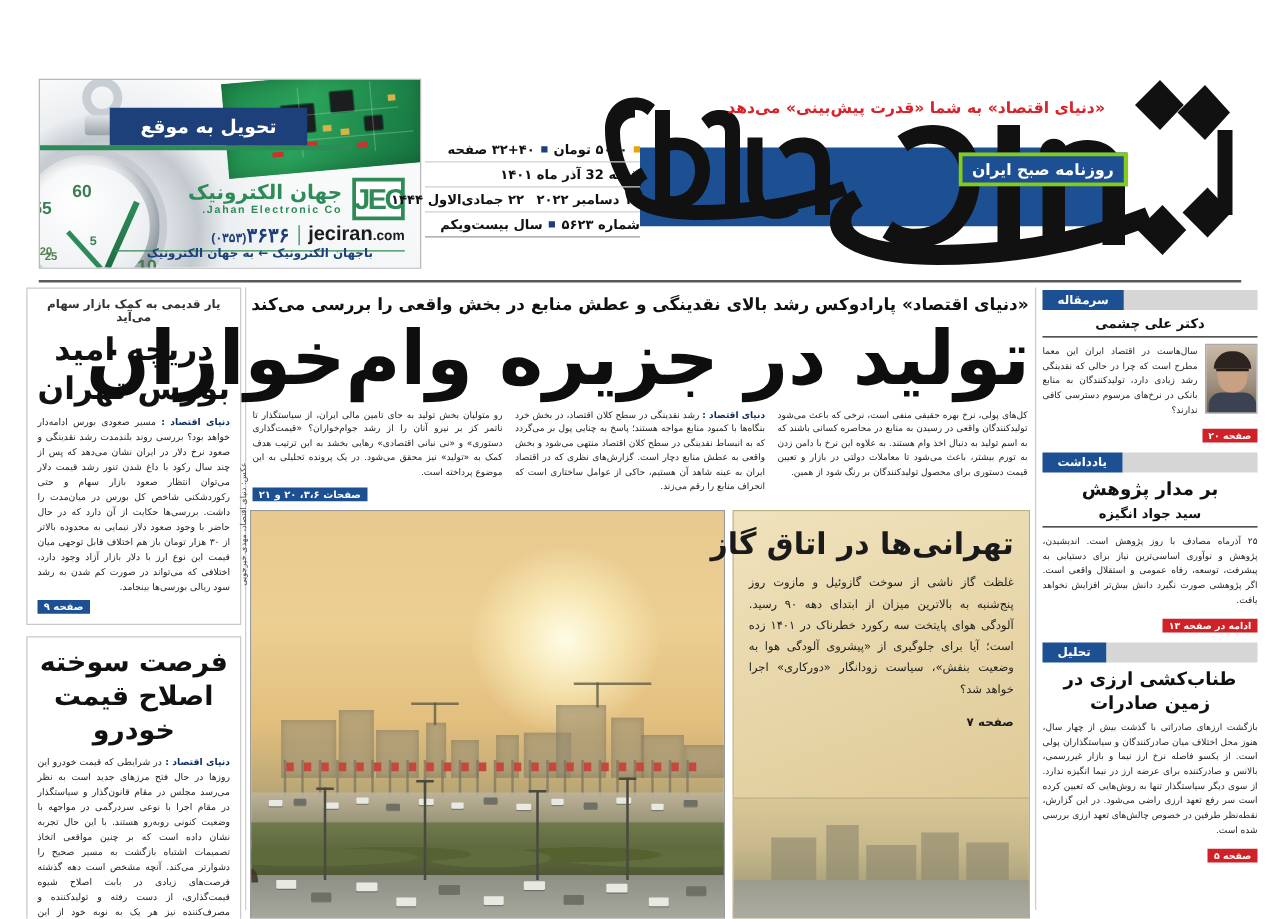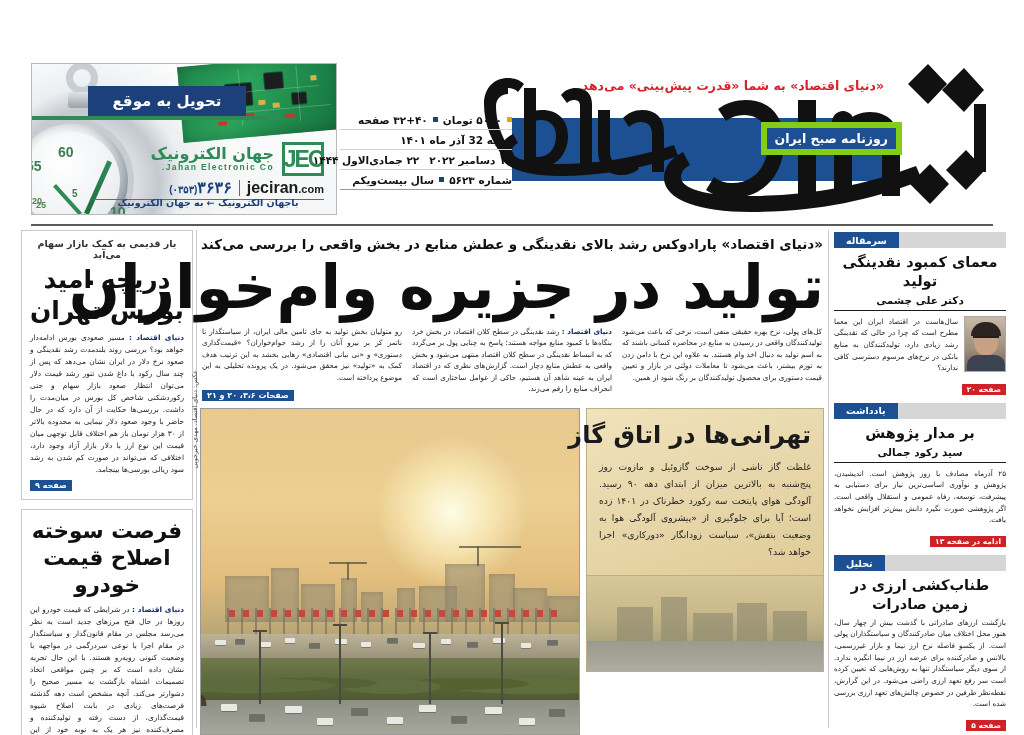--- a/index.html
+++ b/index.html
@@ -113,21 +113,21 @@
   .bul { width:5px; height:5px; display:inline-block; }
   .bul.y { background:#e8a400; }
   .bul.b { background:#1d3f7a; }
 
   .mast-band {
     position:absolute; left:512px; top:118px; width:372px; height:63px; background:#1d4f93;
   }
   .mast-sub {
     position:absolute; right:122px; top:122px;
     background:#1d4f93; color:#fff; font-size:12.5px; font-weight:700;
-    padding:3px 8px; border:6px solid #84cc16; letter-spacing:.3px;
+    padding:3px 8px; border:3px solid #84cc16; letter-spacing:.3px;
   }
   .mast-title {
     position:absolute; right:18px; top:52px; width:560px; height:170px;
     text-align:left; direction:rtl; pointer-events:none;
   }
   .mast-title svg { width:100%; height:100%; }
   .mast-tagline {
     position:absolute; right:140px; top:78px; color:#d8232a; font-size:12.5px; font-weight:700;
     direction:rtl; white-space:nowrap;
   }
@@ -213,21 +213,21 @@
   .lamp { position:absolute; bottom:30px; width:1.5px; background:#4a4a3f; }
   .lamp::after{ content:""; position:absolute; top:0; left:-6px; width:14px; height:2px; background:#4a4a3f; }
   .branch { position:absolute; left:0; bottom:28px; width:60px; height:120px;
     background:radial-gradient(ellipse at 0% 100%, rgba(60,50,35,.85) 0 6%, transparent 7%); }
   .photo-credit {
     position:absolute; left:-9px; top:112px; width:150px;
     transform:rotate(-90deg); transform-origin:left top;
     font-size:6.5px; color:#444; white-space:nowrap; direction:rtl;
   }
   .cap-box {
-    position:absolute; right:0; top:0; width:238px; height:264px;
+    position:absolute; right:0; top:0; width:238px; height:327px;
     background:linear-gradient(160deg,#f0e2bc 0%, #e6d4a6 46%, #d9c28a 100%);
     border:1px solid #bcae86; padding:10px 12px;
   }
   .cap-head {
     text-align:center; font-size:24px; font-weight:700; color:#1a1a1a; line-height:1.2;
     margin:2px 0 8px; letter-spacing:-.6px; direction:rtl; white-space:nowrap;
   }
   .cap-body { font-size:9.2px; line-height:1.85; text-align:justify; color:#1e1e1e; direction:rtl; }
   .cap-page { margin-top:6px; }
   .cap-page .pagetag { background:transparent; color:#1a1a1a; font-size:9.5px; padding:0; font-weight:700;}
@@ -544,40 +544,39 @@
       </div>
     </div>
 
     <div class="col-right">
       <div id="right-blocks">
           <div class="rblock">
             <div class="sec-head">
               <div class="fill"></div>
               <div class="lbl">سرمقاله</div>
             </div>
-            <div class="r-head">معمای کمبود نقدینگی تولید</div>
             <div class="r-author">دکتر علی چشمی</div>
             <div class="r-flow">
               <div class="r-photo">
                 <span class="torso"></span>
                 <span class="face"></span>
                 <span class="hair"></span>
                 <span class="glass"></span>
               </div>
               <div class="r-body">سال‌هاست در اقتصاد ایران این معما مطرح است که چرا در حالی که نقدینگی رشد زیادی دارد، تولیدکنندگان به منابع بانکی در نرخ‌های مرسوم دسترسی کافی ندارند؟</div>
             </div>
             <div class="r-page"><span class="pagetag">صفحه ۲۰</span></div>
           </div>
           <div class="rblock">
             <div class="sec-head">
               <div class="fill"></div>
               <div class="lbl">یادداشت</div>
             </div>
             <div class="r-head">بر مدار پژوهش</div>
-            <div class="r-author">سید رکود جمالی</div>
+            <div class="r-author">سید جواد انگیزه</div>
             <div class="r-body">۲۵ آذرماه مصادف با روز پژوهش است. اندیشیدن، پژوهش و نوآوری اساسی‌ترین نیاز برای دستیابی به پیشرفت، توسعه، رفاه عمومی و استقلال واقعی است. اگر پژوهشی صورت نگیرد دانش بیش‌تر افزایش نخواهد یافت.</div>
             <div class="r-page"><span class="pagetag">ادامه در صفحه ۱۳</span></div>
           </div>
           <div class="rblock">
             <div class="sec-head">
               <div class="fill"></div>
               <div class="lbl">تحلیل</div>
             </div>
             <div class="r-head">طناب‌کشی ارزی در زمین صادرات</div>
             <div class="r-body">بازگشت ارزهای صادراتی با گذشت بیش از چهار سال، هنوز محل اختلاف میان صادرکنندگان و سیاستگذاران پولی است. از یکسو فاصله نرخ ارز نیما و بازار غیررسمی، بالانس و صادرکننده برای عرضه ارز در نیما انگیزه ندارد. از سوی دیگر سیاستگذار تنها به روش‌هایی که تعیین کرده است سر رفع تعهد ارزی راضی می‌شود. در این گزارش، نقطه‌نظر طرفین در خصوص چالش‌های تعهد ارزی بررسی شده است.</div>

